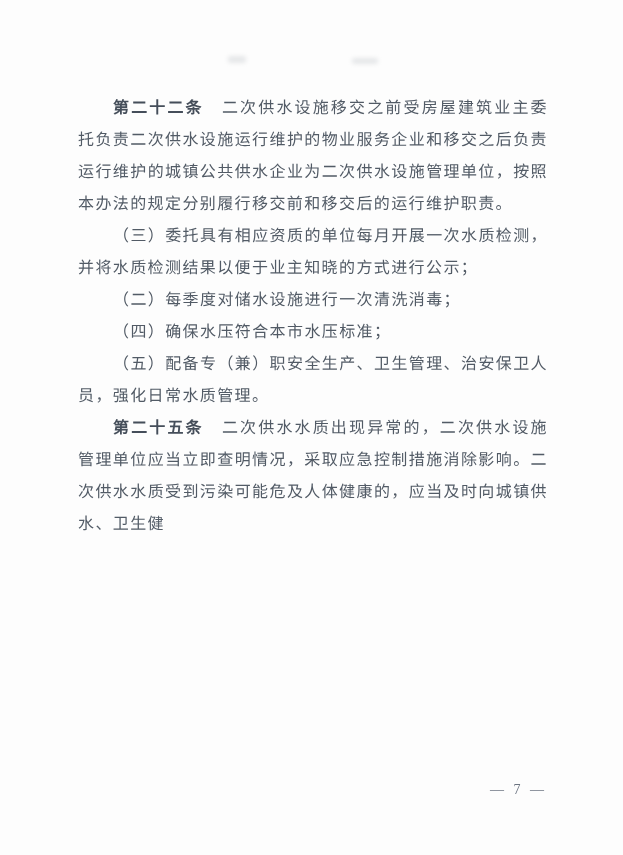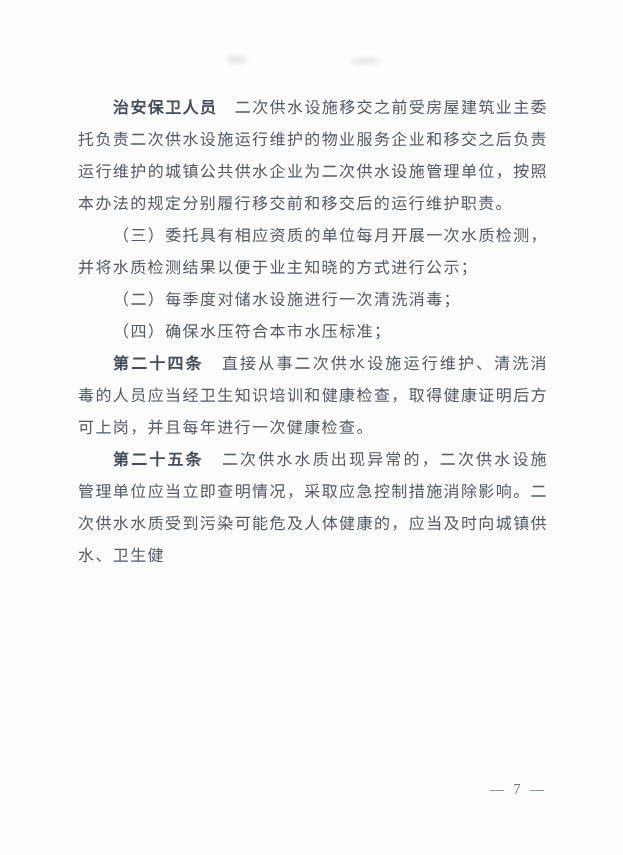--- a/index.html
+++ b/index.html
@@ -56,22 +56,22 @@
   }
 </style>
 </head>
 <body>
 
 <div class="page">
   <div class="scan-artifact artifact-1"></div>
   <div class="scan-artifact artifact-2"></div>
 
   <div class="doc-body">
-      <p class="para"><span class="bold">治安保卫人员</span><span>　二次供水设施移交之前受房屋建筑业主委托负责二次供水设施运行维护的物业服务企业和移交之后负责运行维护的城镇公共供水企业为二次供水设施管理单位，按照本办法的规定分别履行移交前和移交后的运行维护职责。</span></p>
+      <p class="para"><span class="bold">第二十二条</span><span>　二次供水设施移交之前受房屋建筑业主委托负责二次供水设施运行维护的物业服务企业和移交之后负责运行维护的城镇公共供水企业为二次供水设施管理单位，按照本办法的规定分别履行移交前和移交后的运行维护职责。</span></p>
       <p class="para"><span>（三）委托具有相应资质的单位每月开展一次水质检测，并将水质检测结果以便于业主知晓的方式进行公示；</span></p>
       <p class="para"><span>（二）每季度对储水设施进行一次清洗消毒；</span></p>
       <p class="para"><span>（四）确保水压符合本市水压标准；</span></p>
-      <p class="para"><span class="bold">第二十四条</span><span>　直接从事二次供水设施运行维护、清洗消毒的人员应当经卫生知识培训和健康检查，取得健康证明后方可上岗，并且每年进行一次健康检查。</span></p>
+      <p class="para"><span>（五）配备专（兼）职安全生产、卫生管理、治安保卫人员，强化日常水质管理。</span></p>
       <p class="para"><span class="bold">第二十五条</span><span>　二次供水水质出现异常的，二次供水设施管理单位应当立即查明情况，采取应急控制措施消除影响。二次供水水质受到污染可能危及人体健康的，应当及时向城镇供水、卫生健</span></p>
     </div>
 
   <div class="page-number">— 7 —</div>
 </div>
 
 </body></html>

